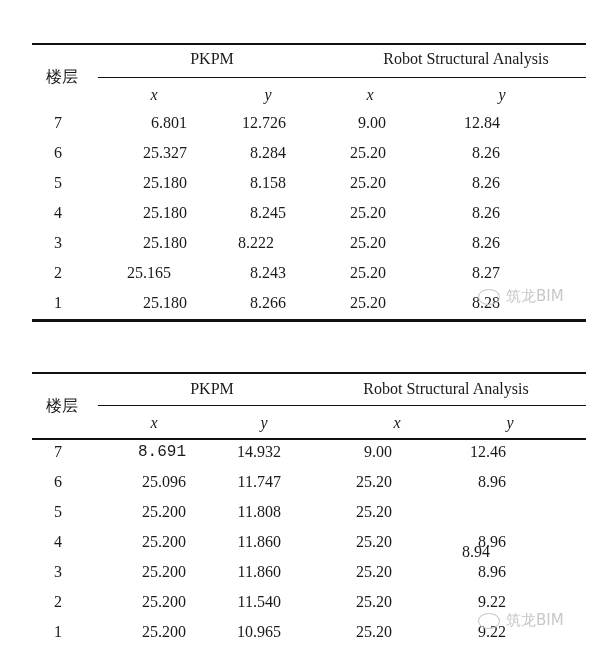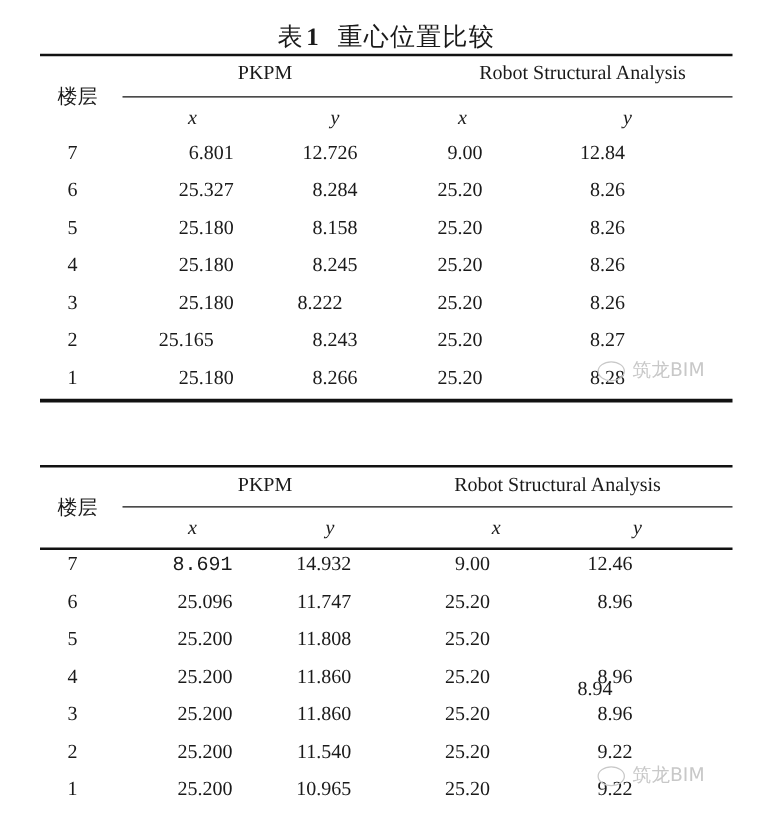--- a/index.html
+++ b/index.html
@@ -20,23 +20,20 @@
   .num-cell { text-align: right; }
   .watermark { position: absolute; color: #c8c8c8; font-family: "DejaVu Sans", sans-serif;
                font-size: 15px; white-space: nowrap; }
   .watermark .wx { display: inline-block; width: 20px; height: 14px; border: 1.5px solid #c8c8c8;
                    border-radius: 50%; vertical-align: middle; margin-right: 6px; }
 </style>
 </head>
 <body>
 
 <div class="table-block" style="top:0;height:330px;">
-  <div class="caption" style="top:16px;">
-    <span>表</span><span class="num">1</span><span>重心位置比较</span>
-  </div>
   <div class="rule thick" style="top:43px;"></div>
   <div class="txt floor-label" style="left:14px;top:67px;">楼层</div>
   <div class="txt group" style="left:100px;width:160px;top:50px;">PKPM</div>
   <div class="txt group" style="left:320px;width:228px;top:50px;">Robot Structural Analysis</div>
   <div class="rule thin" style="top:77px;left:66px;width:488px;"></div>
   <div class="txt sub" style="left:112px;top:86px;">x</div>
   <div class="txt sub" style="left:226px;top:86px;">y</div>
   <div class="txt sub" style="left:328px;top:86px;">x</div>
   <div class="txt sub" style="left:460px;top:86px;">y</div>
 

